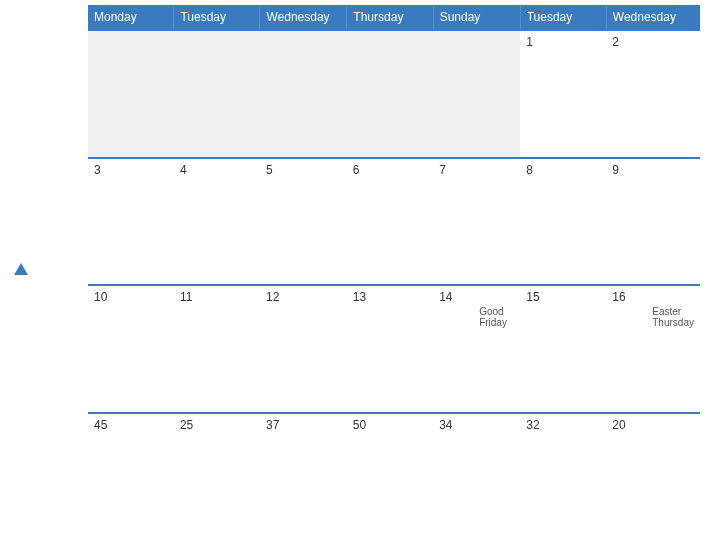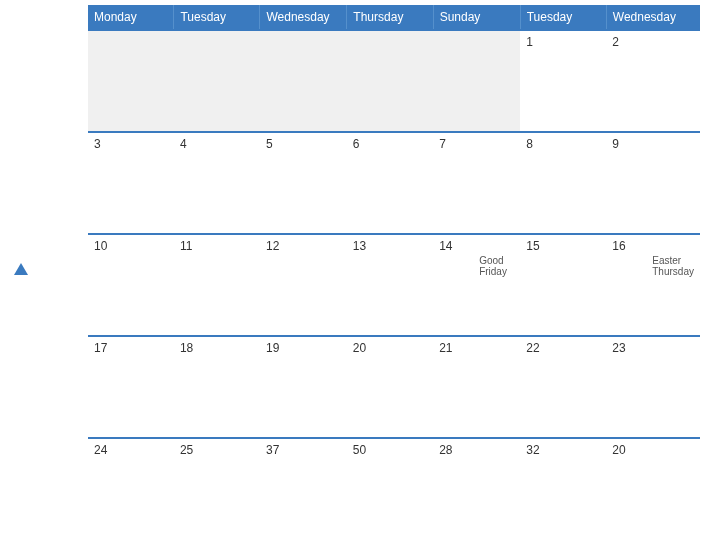--- a/index.html
+++ b/index.html
@@ -216,56 +216,33 @@
           <td>
             <span class="day-number">15</span>
           </td>
           <td>
             <span class="day-number">16</span>
             <span class="holiday-name">Easter Thursday</span>
           </td>
         </tr>
         <tr>
           <td>
-            <span class="day-number">17</span>
-          </td>
-          <td>
-            <span class="day-number">18</span>
-          </td>
-          <td>
-            <span class="day-number">19</span>
-          </td>
-          <td>
-            <span class="day-number">20</span>
-          </td>
-          <td>
-            <span class="day-number">21</span>
-          </td>
-          <td>
-            <span class="day-number">22</span>
-          </td>
-          <td>
-            <span class="day-number">23</span>
-          </td>
-        </tr>
-        <tr>
-          <td>
-            <span class="day-number">24</span>
+            <span class="day-number">45</span>
           </td>
           <td>
             <span class="day-number">25</span>
           </td>
           <td>
             <span class="day-number">37</span>
           </td>
           <td>
             <span class="day-number">50</span>
           </td>
           <td>
-            <span class="day-number">28</span>
+            <span class="day-number">34</span>
           </td>
           <td>
             <span class="day-number">32</span>
           </td>
           <td>
             <span class="day-number">20</span>
           </td>
         </tr>
       </tbody>
   </table>

